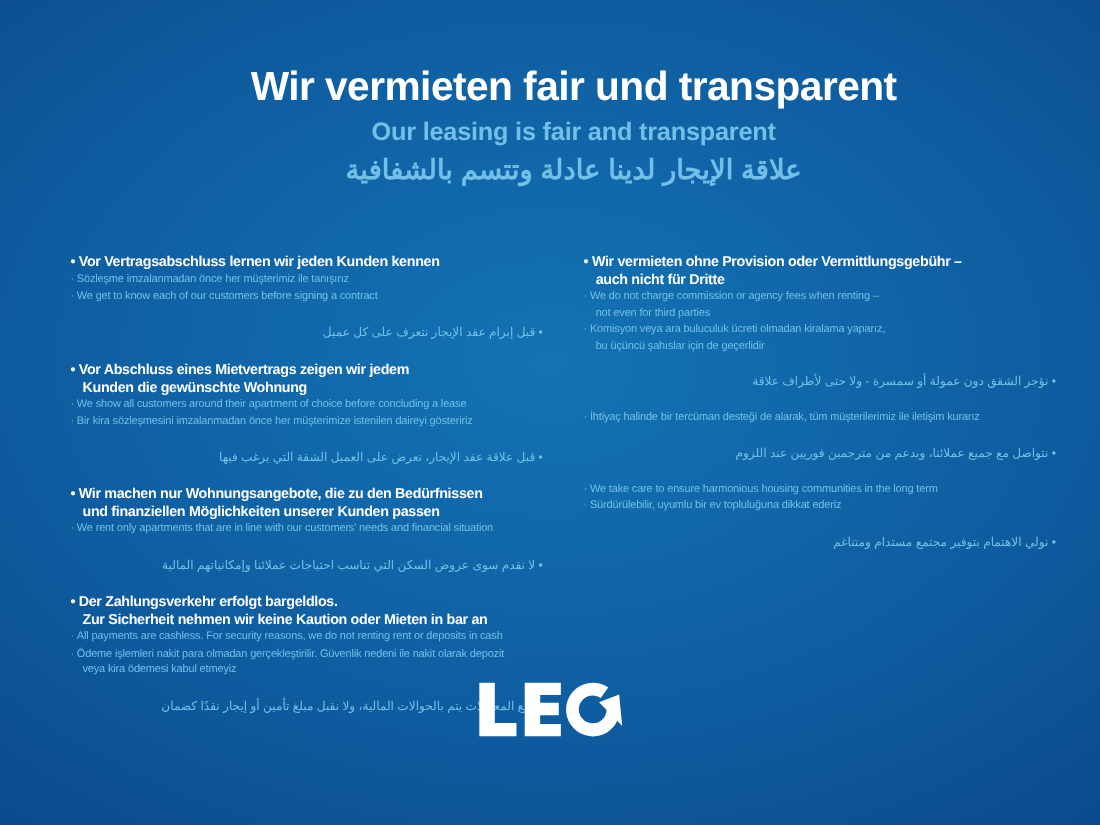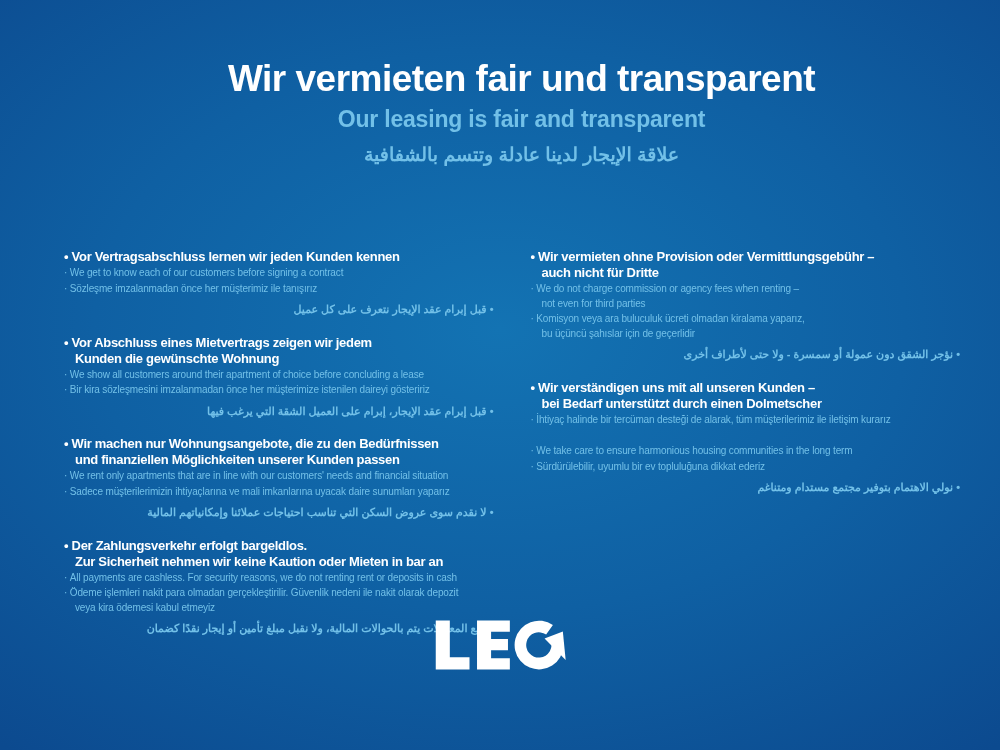--- a/index.html
+++ b/index.html
@@ -14,42 +14,42 @@
   }
   .header{position:absolute;top:56px;left:0;right:0;text-align:center;padding-left:43px;}
   .title-de{
     margin:0;color:#ffffff;font-size:37px;line-height:46px;
     font-weight:700;letter-spacing:-0.5px;
   }
   .subtitle{
     color:#72c0e8;font-weight:700;font-size:23px;line-height:35px;letter-spacing:-0.2px;
   }
   .subtitle-ar{
-    color:#72c0e8;font-weight:700;font-size:19px;line-height:36px;direction:rtl;
+    color:#72c0e8;font-weight:700;font-size:25px;line-height:36px;direction:rtl;
   }
   .columns{
-    position:absolute;top:249px;left:64px;right:40px;
+    position:absolute;top:230px;left:64px;right:40px;
     display:flex;gap:37px;
   }
   .col{flex:1 1 0;min-width:0;}
   .item{margin-bottom:17px;}
   .line-de{
     color:#ffffff;font-weight:700;font-size:13px;line-height:16px;
     letter-spacing:-0.3px;white-space:pre-line;
     padding-left:11px;text-indent:-11px;
   }
   .line-de::before{content:"\2022\00a0";}
   .line-sub{
     color:#72c0e8;font-size:10px;line-height:14.5px;letter-spacing:-0.15px;
     white-space:pre-line;padding-left:11px;text-indent:-11px;margin-top:1px;
   }
   .line-sub::before{content:"\00b7\00a0";}
   .line-ar{
     color:#72c0e8;font-size:11px;line-height:15.5px;
-    direction:rtl;text-align:right;white-space:pre-line;margin-top:6px;font-weight:bold;
+    direction:rtl;text-align:right;white-space:pre-line;margin-top:18px;
   }
   .line-ar::before{content:"\2022\00a0";}
   .logo-wrap{
     position:absolute;top:618px;left:0;right:0;
     display:flex;justify-content:center;
   }
   .logo-wrap svg{display:block;}
 </style>
 </head>
 <body>
@@ -60,62 +60,60 @@
     <h1 class="title-de">Wir vermieten fair und transparent</h1>
     <div class="subtitle">Our leasing is fair and transparent</div>
     <div class="subtitle-ar" dir="rtl">علاقة الإيجار لدينا عادلة وتتسم بالشفافية</div>
   </div>
 
   <div class="columns">
 
     <div class="col">
       <div class="item">
         <div class="line-de">Vor Vertragsabschluss lernen wir jeden Kunden kennen</div>
+        <div class="line-sub">Sözleşme imzalanmadan önce her müşterimiz ile tanışırız</div>
         <div class="line-sub">We get to know each of our customers before signing a contract</div>
-        <div class="line-sub">Sözleşme imzalanmadan önce her müşterimiz ile tanışırız</div>
         <div class="line-ar" dir="rtl">قبل إبرام عقد الإيجار نتعرف على كل عميل</div>
       </div>
       <div class="item">
         <div class="line-de">Vor Abschluss eines Mietvertrags zeigen wir jedem
 Kunden die gewünschte Wohnung</div>
         <div class="line-sub">We show all customers around their apartment of choice before concluding a lease</div>
         <div class="line-sub">Bir kira sözleşmesini imzalanmadan önce her müşterimize istenilen daireyi gösteririz</div>
-        <div class="line-ar" dir="rtl">قبل إبرام عقد الإيجار، إبرام على العميل الشقة التي يرغب فيها</div>
+        <div class="line-ar" dir="rtl">قبل علاقة عقد الإيجار، نعرض على العميل الشقة التي يرغب فيها</div>
       </div>
       <div class="item">
         <div class="line-de">Wir machen nur Wohnungsangebote, die zu den Bedürfnissen
 und finanziellen Möglichkeiten unserer Kunden passen</div>
         <div class="line-sub">We rent only apartments that are in line with our customers' needs and financial situation</div>
-        <div class="line-sub">Sadece müşterilerimizin ihtiyaçlarına ve mali imkanlarına uyacak daire sunumları yaparız</div>
         <div class="line-ar" dir="rtl">لا نقدم سوى عروض السكن التي تناسب احتياجات عملائنا وإمكانياتهم المالية</div>
       </div>
       <div class="item">
         <div class="line-de">Der Zahlungsverkehr erfolgt bargeldlos.
 Zur Sicherheit nehmen wir keine Kaution oder Mieten in bar an</div>
         <div class="line-sub">All payments are cashless. For security reasons, we do not renting rent or deposits in cash</div>
         <div class="line-sub">Ödeme işlemleri nakit para olmadan gerçekleştirilir. Güvenlik nedeni ile nakit olarak depozit
 veya kira ödemesi kabul etmeyiz</div>
         <div class="line-ar" dir="rtl">دفع المعاملات يتم بالحوالات المالية، ولا نقبل مبلغ تأمين أو إيجار نقدًا كضمان</div>
       </div>
     </div>
 
     <div class="col">
       <div class="item">
         <div class="line-de">Wir vermieten ohne Provision oder Vermittlungsgebühr –
 auch nicht für Dritte</div>
         <div class="line-sub">We do not charge commission or agency fees when renting –
 not even for third parties</div>
         <div class="line-sub">Komisyon veya ara buluculuk ücreti olmadan kiralama yaparız,
 bu üçüncü şahıslar için de geçerlidir</div>
-        <div class="line-ar" dir="rtl">نؤجر الشقق دون عمولة أو سمسرة - ولا حتى لأطراف أخرى</div>
+        <div class="line-ar" dir="rtl">نؤجر الشقق دون عمولة أو سمسرة - ولا حتى لأطراف علاقة</div>
       </div>
       <div class="item">
-        <div class="line-de">Wir verständigen uns mit all unseren Kunden –
-bei Bedarf unterstützt durch einen Dolmetscher</div>
         <div class="line-sub">İhtiyaç halinde bir tercüman desteği de alarak, tüm müşterilerimiz ile iletişim kurarız</div>
+        <div class="line-ar" dir="rtl">نتواصل مع جميع عملائنا، وبدعم من مترجمين فوريين عند اللزوم</div>
       </div>
       <div class="item">
         <div class="line-sub">We take care to ensure harmonious housing communities in the long term</div>
         <div class="line-sub">Sürdürülebilir, uyumlu bir ev topluluğuna dikkat ederiz</div>
         <div class="line-ar" dir="rtl">نولي الاهتمام بتوفير مجتمع مستدام ومتناغم</div>
       </div>
     </div>
 
   </div>
 

